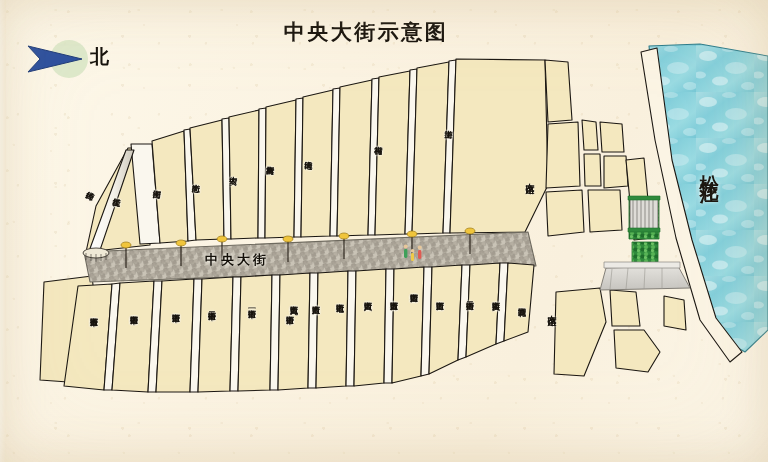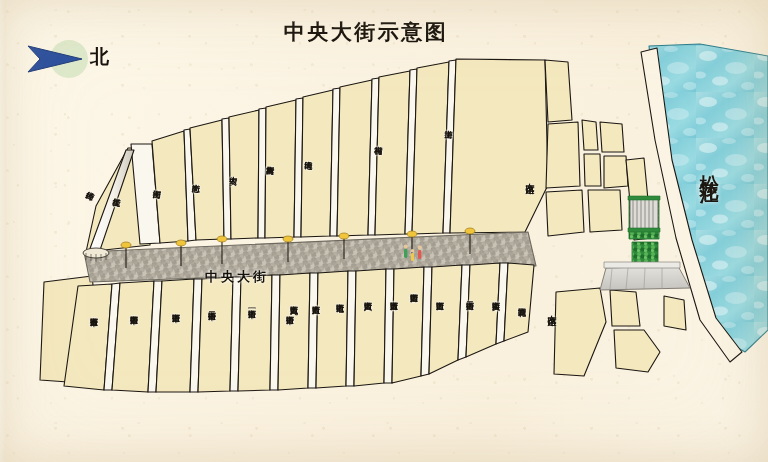--- a/index.html
+++ b/index.html
@@ -49,21 +49,21 @@
   .vlabel{
     position:absolute;
     font-size:8px;line-height:9px;font-weight:bold;color:#17130d;
     width:10px;text-align:center;
     writing-mode:vertical-rl;text-orientation:upright;
     letter-spacing:0px;white-space:nowrap;
     text-shadow:0 0 2px rgba(255,252,240,.9),0 0 3px rgba(255,252,240,.7);
     pointer-events:auto;
   }
   .street-main{
-    position:absolute;left:205px;top:268px;
+    position:absolute;left:205px;top:251px;
     font-size:13px;font-weight:bold;color:#14100a;letter-spacing:3px;
     text-shadow:0 0 3px rgba(255,253,244,.95),0 0 5px rgba(255,253,244,.8);
   }
   .river-label{
     position:absolute;left:697px;top:160px;
     font-size:19px;font-weight:bold;color:#1b1610;line-height:26px;
     writing-mode:vertical-rl;text-orientation:upright;letter-spacing:5px;
     text-shadow:0 0 4px rgba(236,250,252,.85);
   }
   .road-label{

